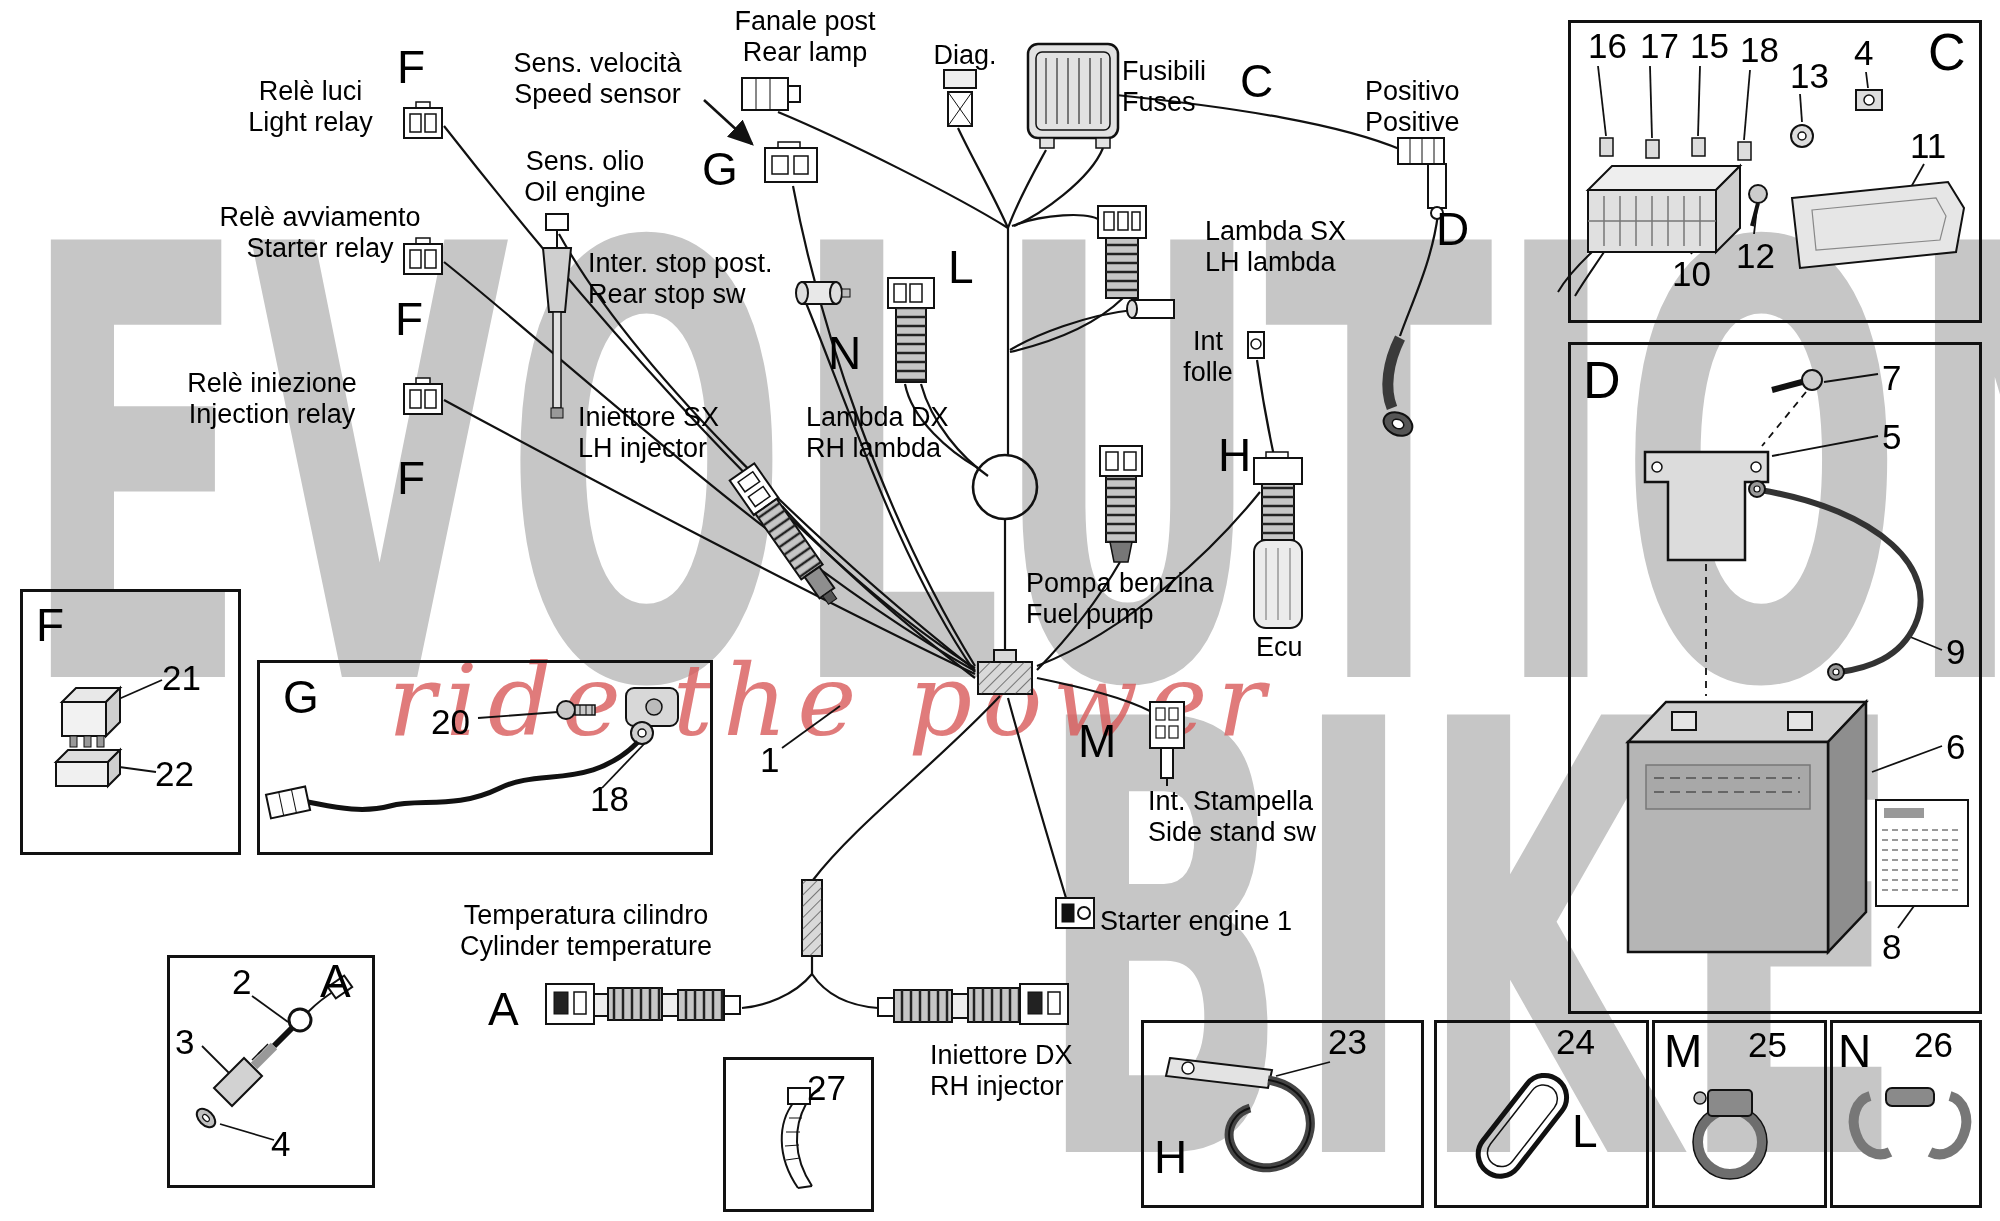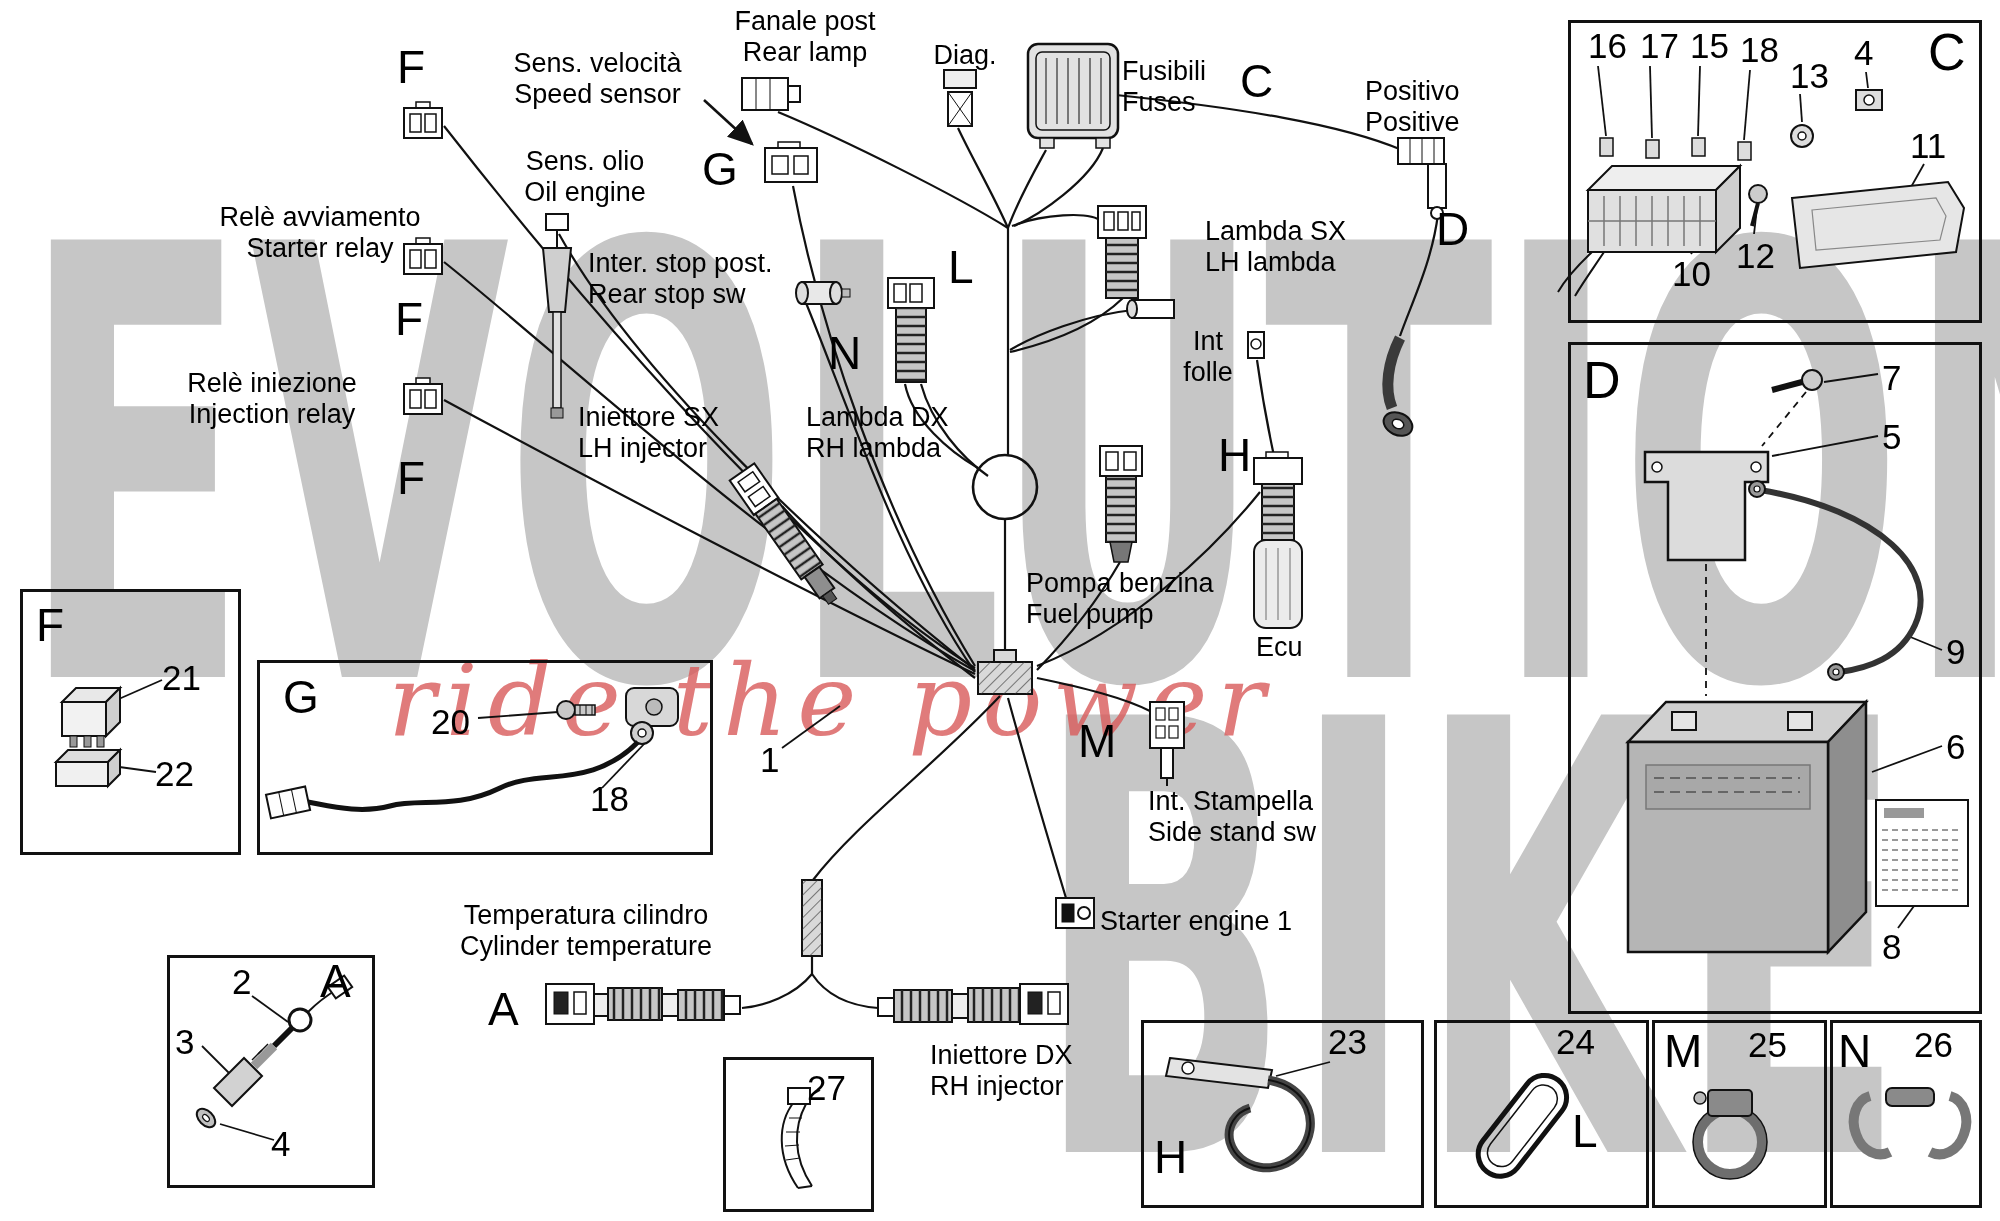--- a/index.html
+++ b/index.html
@@ -453,20 +453,24 @@
   </svg>
 
   <div class="lbl" style="left:700px;top:6px;width:210px">
     <div>Fanale post</div>
       <div>Rear lamp</div>
   </div>
   <div class="lbl" style="left:490px;top:48px;width:215px">
     <div>Sens. velocità</div>
       <div>Speed sensor</div>
   </div>
+  <div class="lbl" style="left:228px;top:76px;width:165px">
+    <div>Relè luci</div>
+      <div>Light relay</div>
+  </div>
   <div class="lbl" style="left:510px;top:146px;width:150px">
     <div>Sens. olio</div>
       <div>Oil engine</div>
   </div>
   <div class="lbl" style="left:200px;top:202px;width:240px">
     <div>Relè avviamento</div>
       <div>Starter relay</div>
   </div>
   <div class="lbl la" style="left:588px;top:248px;width:215px">
     <div>Inter. stop post.</div>

